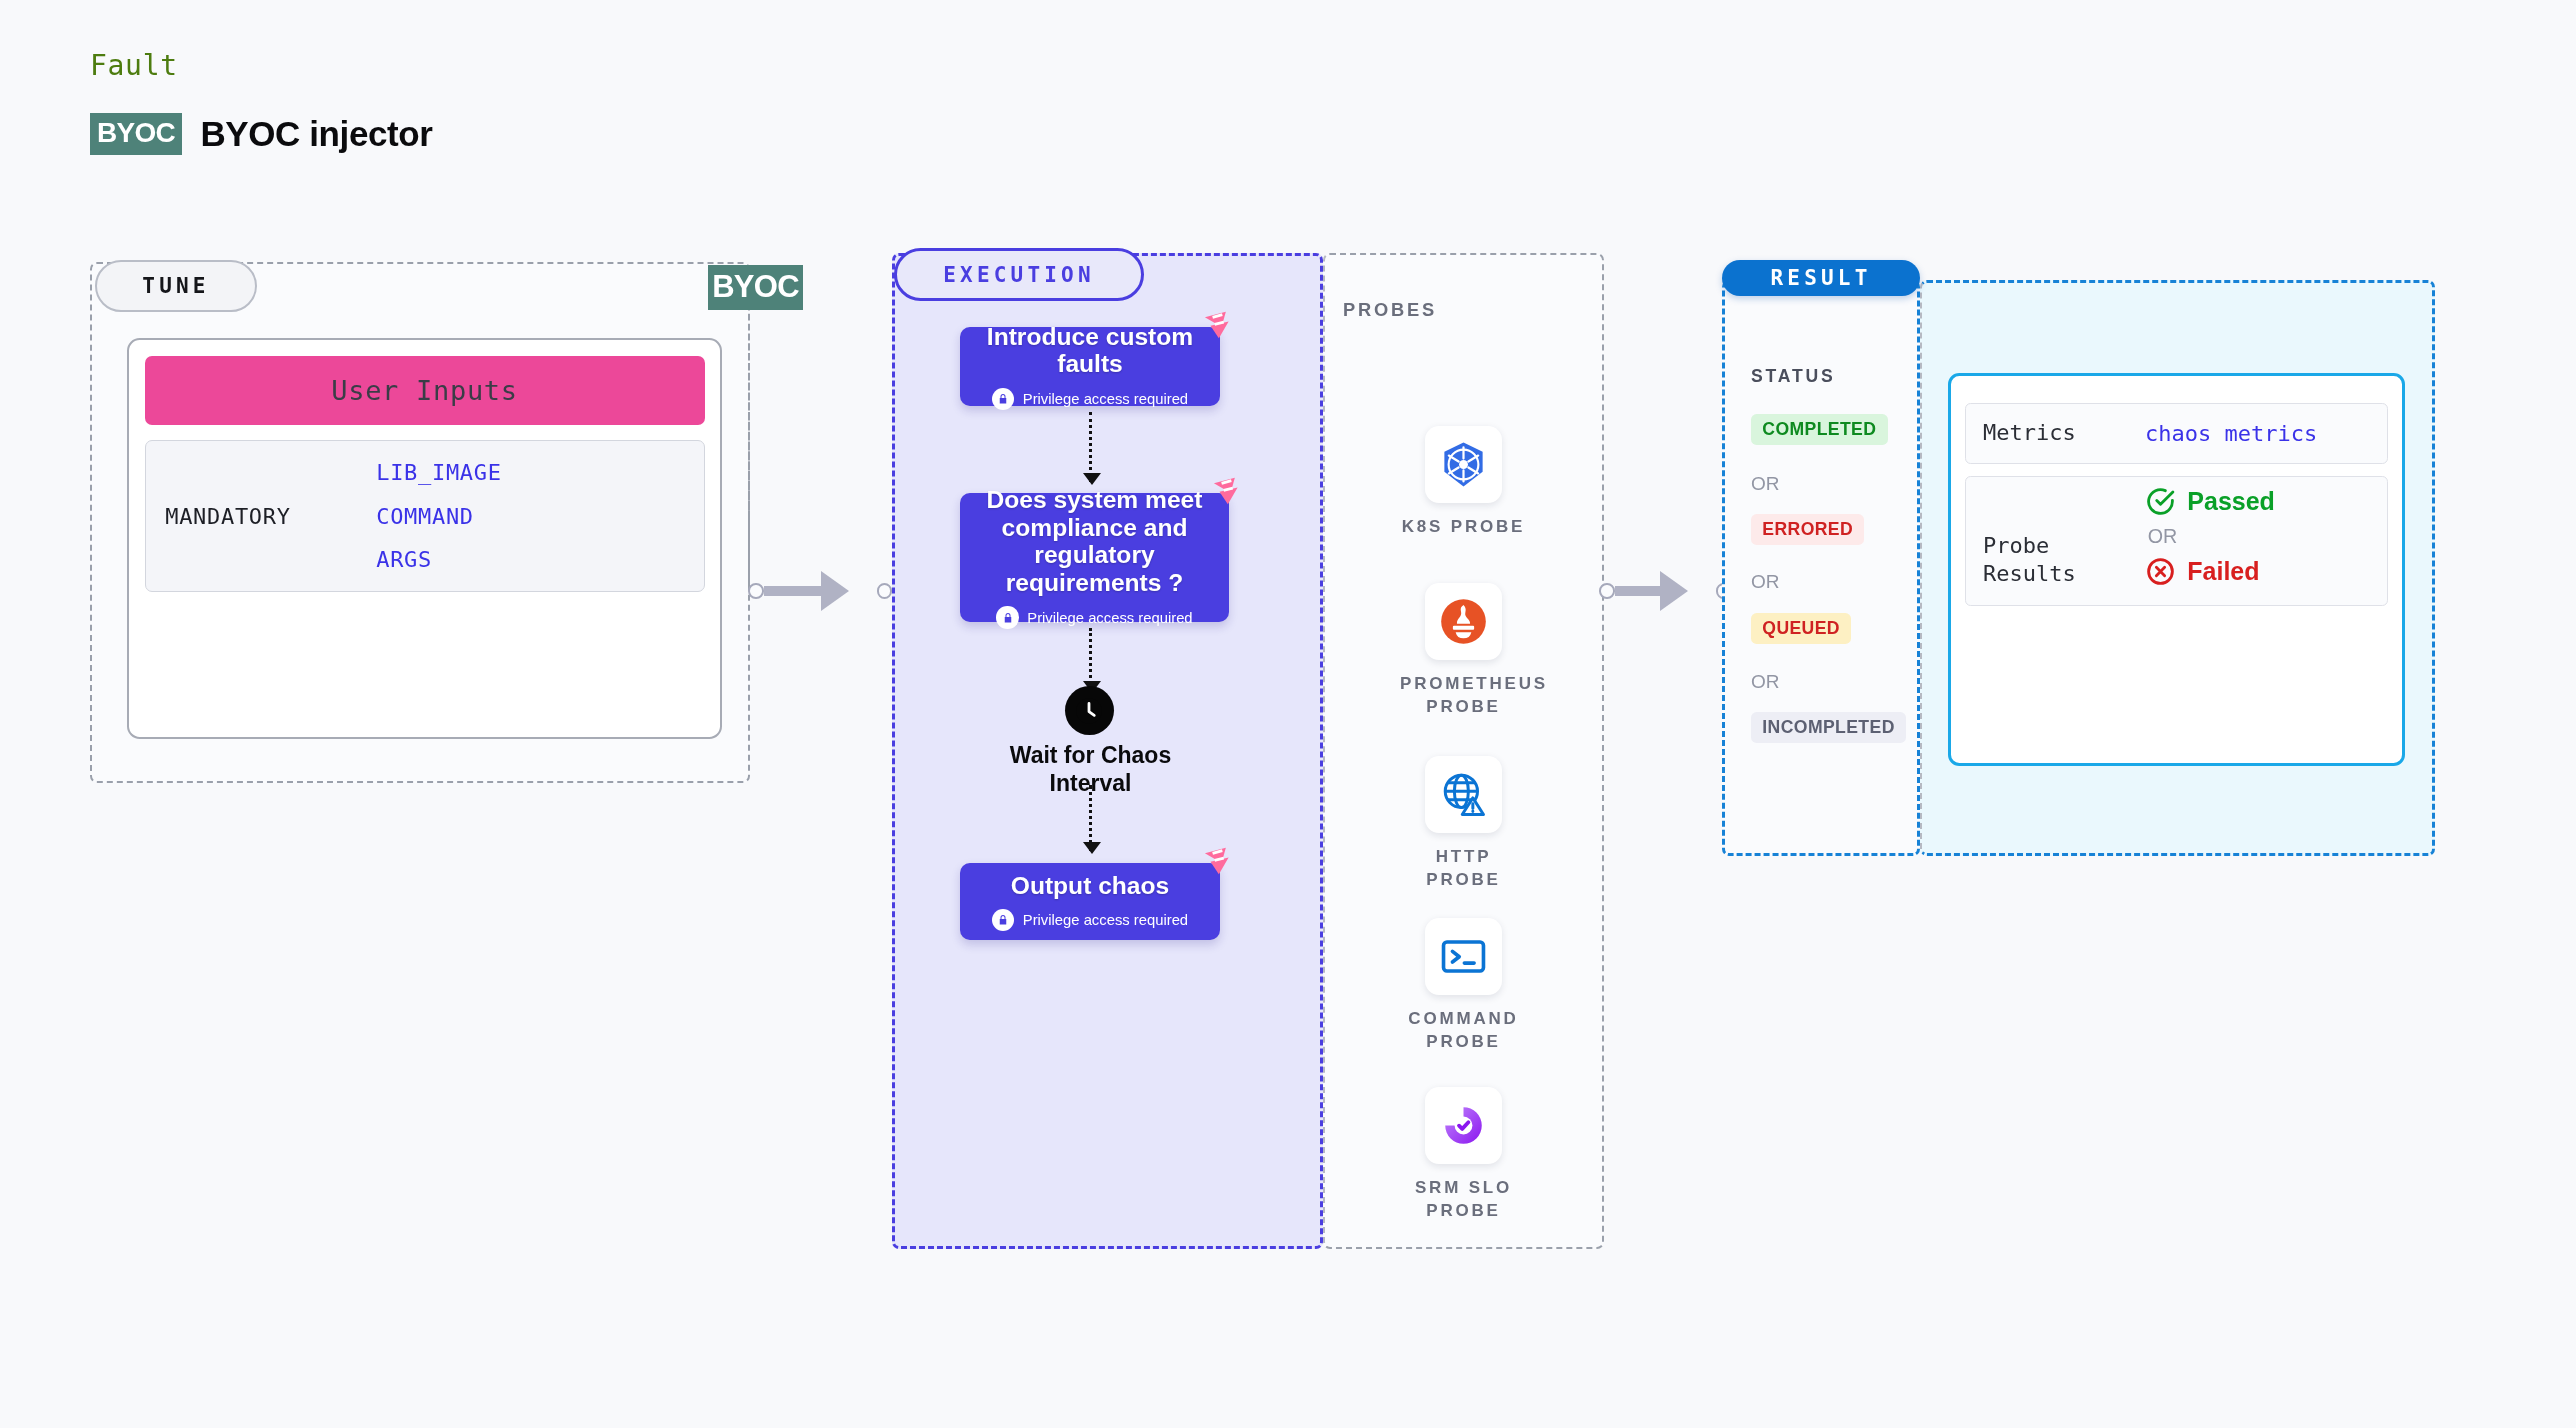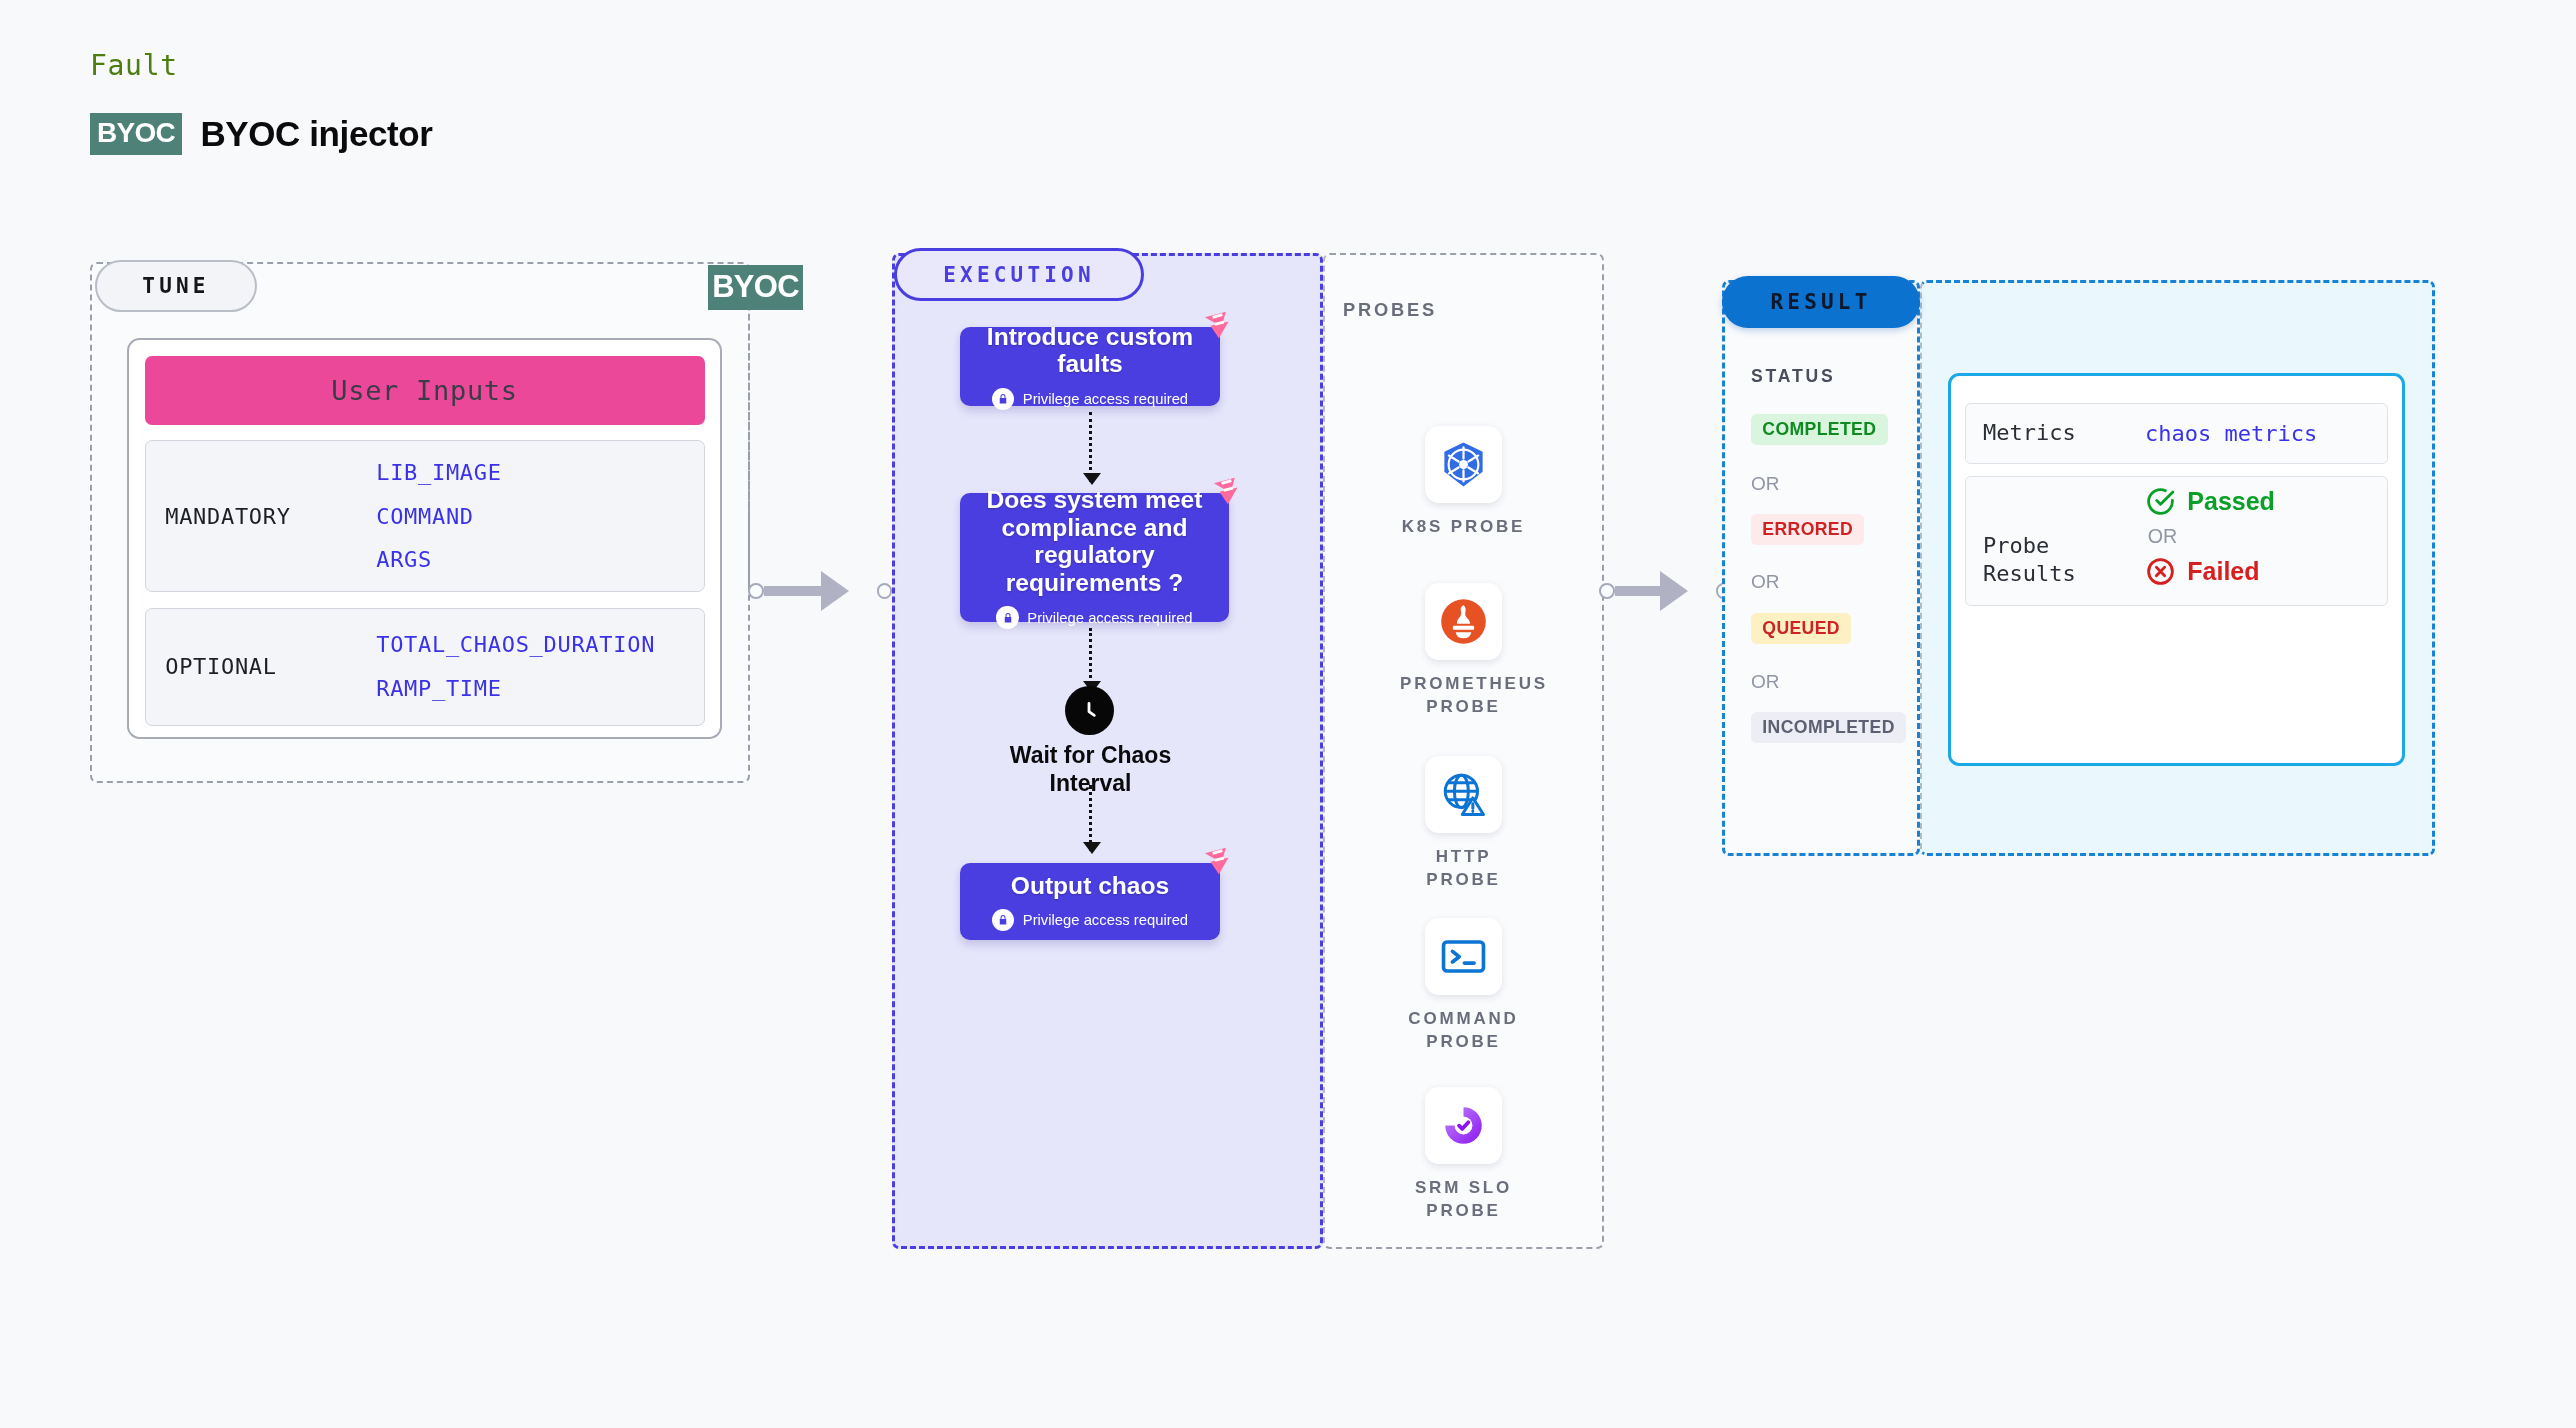--- a/index.html
+++ b/index.html
@@ -140,22 +140,22 @@
     letter-spacing:2.8px;line-height:1.35;}
   #probe0{top:426px;}
   #probe1{top:583px;}
   #probe2{top:756px;}
   #probe3{top:918px;}
   #probe4{top:1087px;}
 
   
   #res-status-box{left:1722px;top:280px;width:198px;height:576px;
     border:3.5px dashed #1782d6;background:#fafbfd;}
-  #res-pill{left:1722px;top:276px;width:198px;height:52px;
-    background:#0b72cf;border:none;color:#0f172a;font-size:21px;box-shadow:0 2.8px 7px rgba(10,80,170,.25);}
+  #res-pill{left:1722px;top:260px;width:198px;height:36px;
+    background:#0b72cf;border:none;color:#ffffff;font-size:21px;box-shadow:0 2.8px 7px rgba(10,80,170,.25);}
   #status-title{position:absolute;left:1751px;top:366px;
     font-size:17.6px;font-weight:700;color:#4a4e5c;letter-spacing:2.8px;}
   .badge{position:absolute;left:1751px;border-radius:5.6px;
     display:flex;align-items:center;padding:0 11.3px;height:31px;
     font-size:17.6px;font-weight:700;letter-spacing:0.4px;}
   .orlab{position:absolute;left:1751px;font-size:19px;color:#9296a4;}
   #b-completed{top:414px;background:#d9f5dd;color:#0e8a20;}
   #or1{top:473px;}
   #b-errored{top:514px;background:#fdeaea;color:#cf2222;}
   #or2{top:571px;}
@@ -208,27 +208,20 @@
 
   <div class="ui-group" id="grp-mandatory">
     <div class="ui-label">MANDATORY</div>
     <div class="ui-vals">
       <div class="ui-val">LIB_IMAGE</div>
       <div class="ui-val">COMMAND</div>
       <div class="ui-val">ARGS</div>
     </div>
   </div>
 
-  <div class="ui-group" id="grp-optional">
-    <div class="ui-label">OPTIONAL</div>
-    <div class="ui-vals">
-      <div class="ui-val">TOTAL_CHAOS_DURATION</div>
-      <div class="ui-val">RAMP_TIME</div>
-    </div>
-  </div>
 </div>
 
 <div class="conn" id="conn1">
   <span class="dot"></span>
   <span class="bar"></span>
   <span class="head"></span>
   <span class="dot"></span>
 </div>
 
 <div id="exec-box" class="dashbox"></div>

